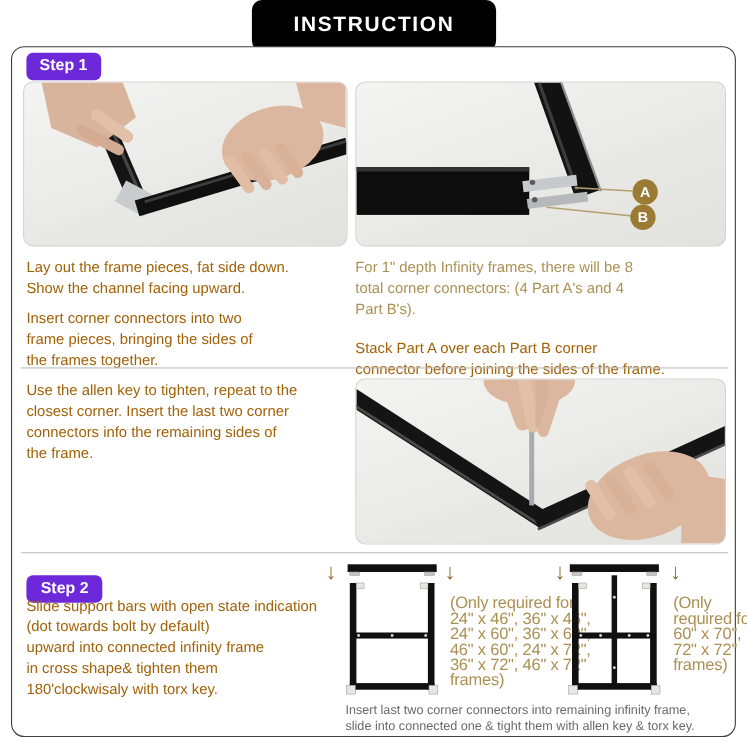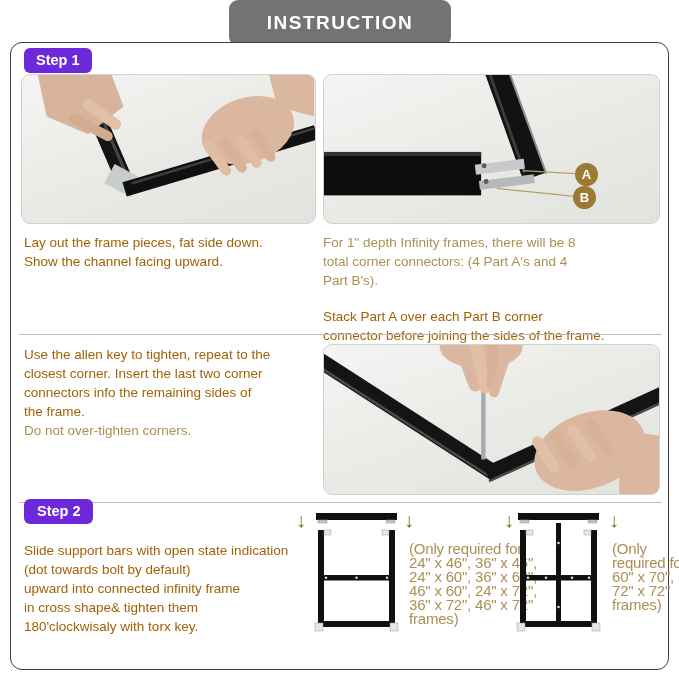--- a/index.html
+++ b/index.html
@@ -1,30 +1,30 @@
 <!DOCTYPE html>
 <html><head>
 <meta charset="utf-8">
 <style>
   * { margin:0; padding:0; box-sizing:border-box; }
   html,body { background:#fff; }
   body { font-family:"Liberation Sans", sans-serif; }
   .page { position:relative; width:679px; height:679px; background:#ffffff; overflow:hidden; }
 
   .banner { position:absolute; left:229px; top:0; width:222px; height:46px;
-            background:#737373; border-radius:9px; display:flex; align-items:center; justify-content:center; }
+            background:#000000; border-radius:9px; display:flex; align-items:center; justify-content:center; }
   .banner span { color:#fff; font-size:19px; font-weight:bold; letter-spacing:1.5px; }
 
   .main-box { position:absolute; left:10px; top:42px; width:659px; height:628px;
               border:1.5px solid #3f3f3f; border-radius:12px; background:#fff; }
 
   .badge { position:absolute; background:#6d28d9; color:#fff; font-size:14.5px; font-weight:bold;
            padding:4px 12px; border-radius:6px; line-height:1.2; }
   .badge.s1 { left:13px; top:5px; }
-  .badge.s2 { left:13px; top:456px;padding-left:13px; }
+  .badge.s2 { left:13px; top:480px;padding-left:13px; }
 
   .photo { position:absolute; background:linear-gradient(160deg,#f4f4f2 0%,#e9e9e6 55%,#e2e2df 100%);
            border:1px solid #d2d2d0; border-radius:9px; overflow:hidden; }
   .photo1 { left:10px;  top:31px;  width:295px; height:150px; }
   .photo2 { left:312px; top:31px;  width:337px; height:150px; }
   .photo3 { left:312px; top:301px; width:337px; height:151px; }
   .photo svg { display:block; width:100%; height:100%; }
 
   .txt { position:absolute; font-size:13.5px; line-height:19px; color:#a16207; white-space:pre; }
   .gold { color:#ab9054; }
@@ -106,33 +106,35 @@
         <circle cx="163" cy="108" r="2.5" fill="#5a5a5a"></circle>
         <line x1="200" y1="97" x2="253" y2="100" stroke="#b4a06c" stroke-width="1.3"></line>
         <line x1="174" y1="115" x2="253" y2="123" stroke="#b4a06c" stroke-width="1.3"></line>
       </svg>
       <div class="conn-label lab-a">A</div>
       <div class="conn-label lab-b">B</div>
     </div>
 
     <div class="txt t-left1">Lay out the frame pieces, fat side down.
 Show the channel facing upward.</div>
+    <div class="txt t-left2">Insert corner connectors into two
+frame pieces, bringing the sides of
+the frames together.</div>
     <div class="txt gold t-right1">For 1" depth Infinity frames, there will be 8
 total corner connectors: (4 Part A's and 4
 Part B's).</div>
     <div class="txt t-right2">Stack Part A over each Part B corner
 connector before joining the sides of the frame.</div>
 
     <div class="divider div1"></div>
 
     <div class="txt t-mid1">Use the allen key to tighten, repeat to the
 closest corner. Insert the last two corner
 connectors info the remaining sides of
 the frame.</div>
-    <div class="txt gold t-mid2">Do not over-tighten corners.</div>
 
     <div class="photo photo3">
       <svg viewBox="0 0 337 151">
         <line x1="-8" y1="14" x2="172" y2="130" stroke="#141414" stroke-width="16"></line>
         <line x1="-6" y1="22" x2="168" y2="134" stroke="#4a4a4a" stroke-width="2.5"></line>
         <line x1="164" y1="131" x2="342" y2="50" stroke="#141414" stroke-width="16"></line>
         <line x1="166" y1="138" x2="342" y2="58" stroke="#4a4a4a" stroke-width="2.5"></line>
         <circle cx="255" cy="90" r="3" fill="#7d7d7d"></circle>
         <rect x="158" y="42" width="4.5" height="74" fill="#a7abae"></rect>
         <line x1="161" y1="46" x2="177" y2="27" stroke="#a7abae" stroke-width="5"></line>
@@ -212,15 +214,17 @@
         <rect x="76" y="112" width="8" height="8" fill="#e6e6e4" stroke="#9a9a98" stroke-width="0.5"></rect>
       </svg>
     </div>
 
     <div class="anno anno2">(Only
 required for
 60" x 70",
 72" x 72"
 frames)</div>
 
+    <div class="bottom-note">Insert last two corner connectors into remaining infinity frame,
+slide into connected one &amp; tight them with allen key &amp; torx key.</div>
 
   </div>
 </div>
 
 </body></html>

